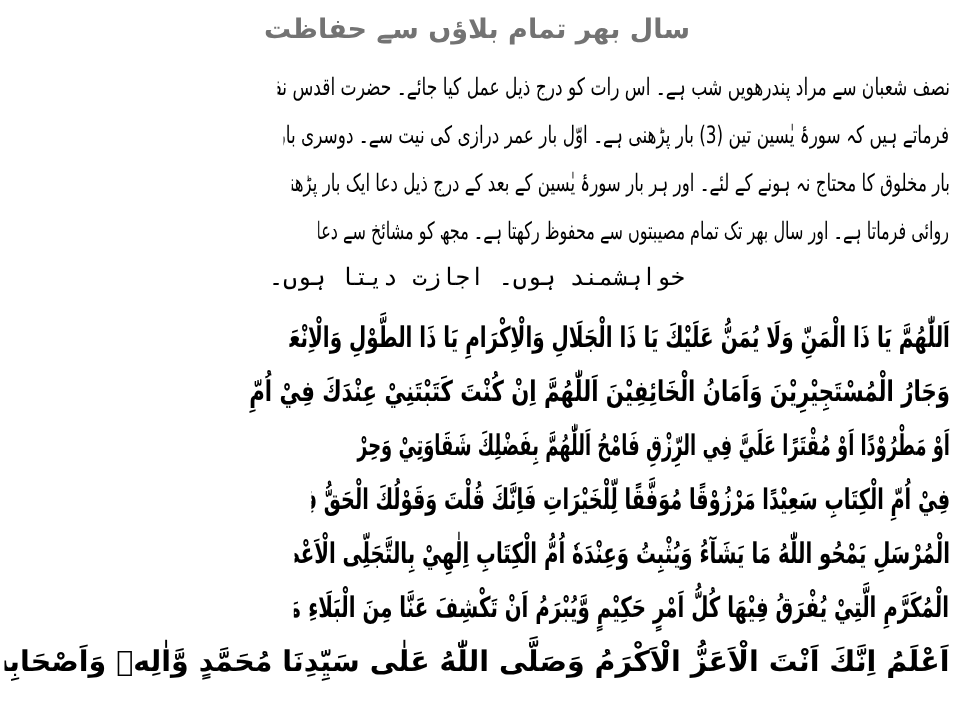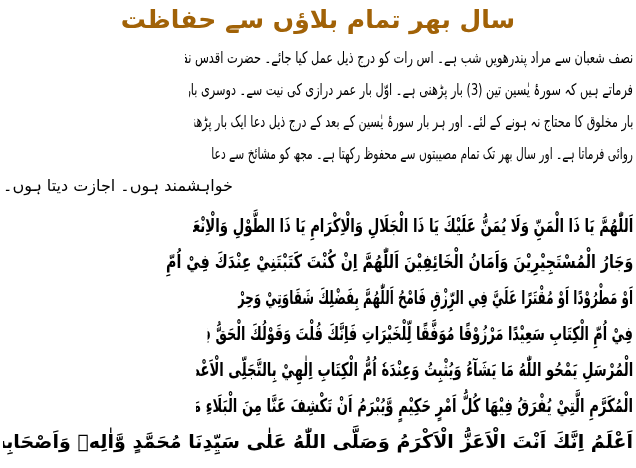--- a/index.html
+++ b/index.html
@@ -10,27 +10,27 @@
     font-family: "DejaVu Sans", sans-serif;
   }
   .page {
     width: 636px; height: 468px;
     padding: 2px 3px 0 3px;
     color: #000000;
     direction: rtl;
   }
   .title {
     text-align: center;
-    font-size: 25px;
+    font-size: 18px;
     font-weight: bold;
     height: 38px;
     line-height: 36px;
     white-space: nowrap;
     letter-spacing: 0px;
-    color: #a16207;
+    color: #737373;
   }
   .para { display: block; }
   .intro-para { margin-top: 2px; }
   .dua-para  { margin-top: 5px; }
   .line {
     display: block;
     direction: rtl;
     text-align: right;
     white-space: nowrap;
     overflow: hidden;
@@ -40,21 +40,21 @@
     font-size: 16px;
     height: 32px;
     line-height: 32px;
   }
   .dua-line {
     font-size: 19px;
     font-weight: bold;
     height: 36px;
     line-height: 36px;
   }
-  .last-intro-line { text-align: left; }
+  .last-intro-line { text-align: center; font-family: Liberation Mono, monospace; }
   .last-dua-line   { text-align: center; }
 </style>
 </head>
 <body>
 
 <div class="page">
 
   <h1 class="title">سال بھر تمام بلاؤں سے حفاظت</h1>
 
   <div class="para intro-para">

